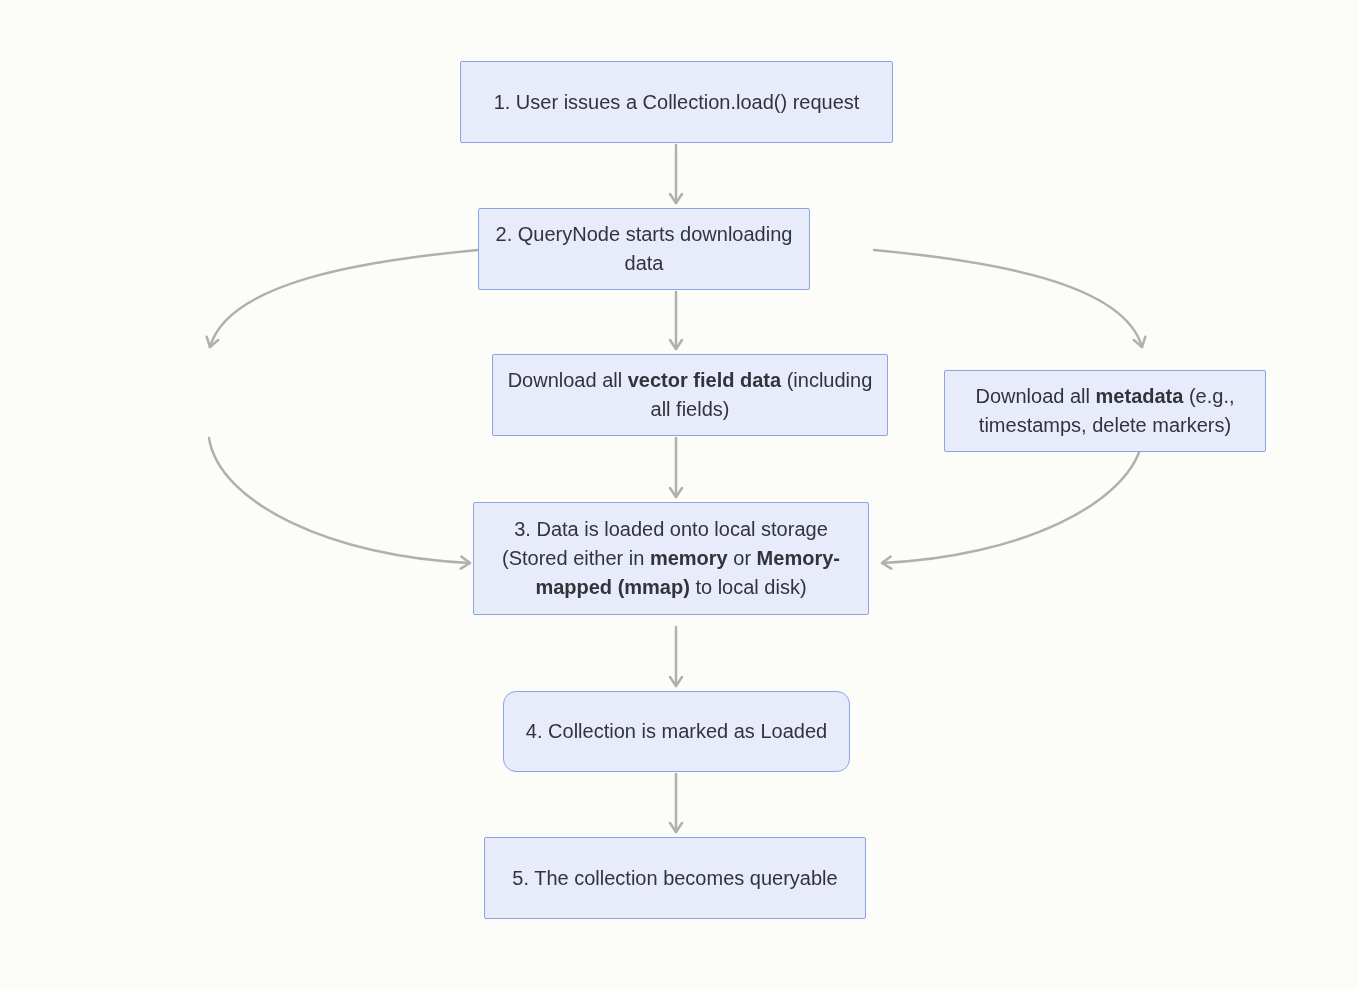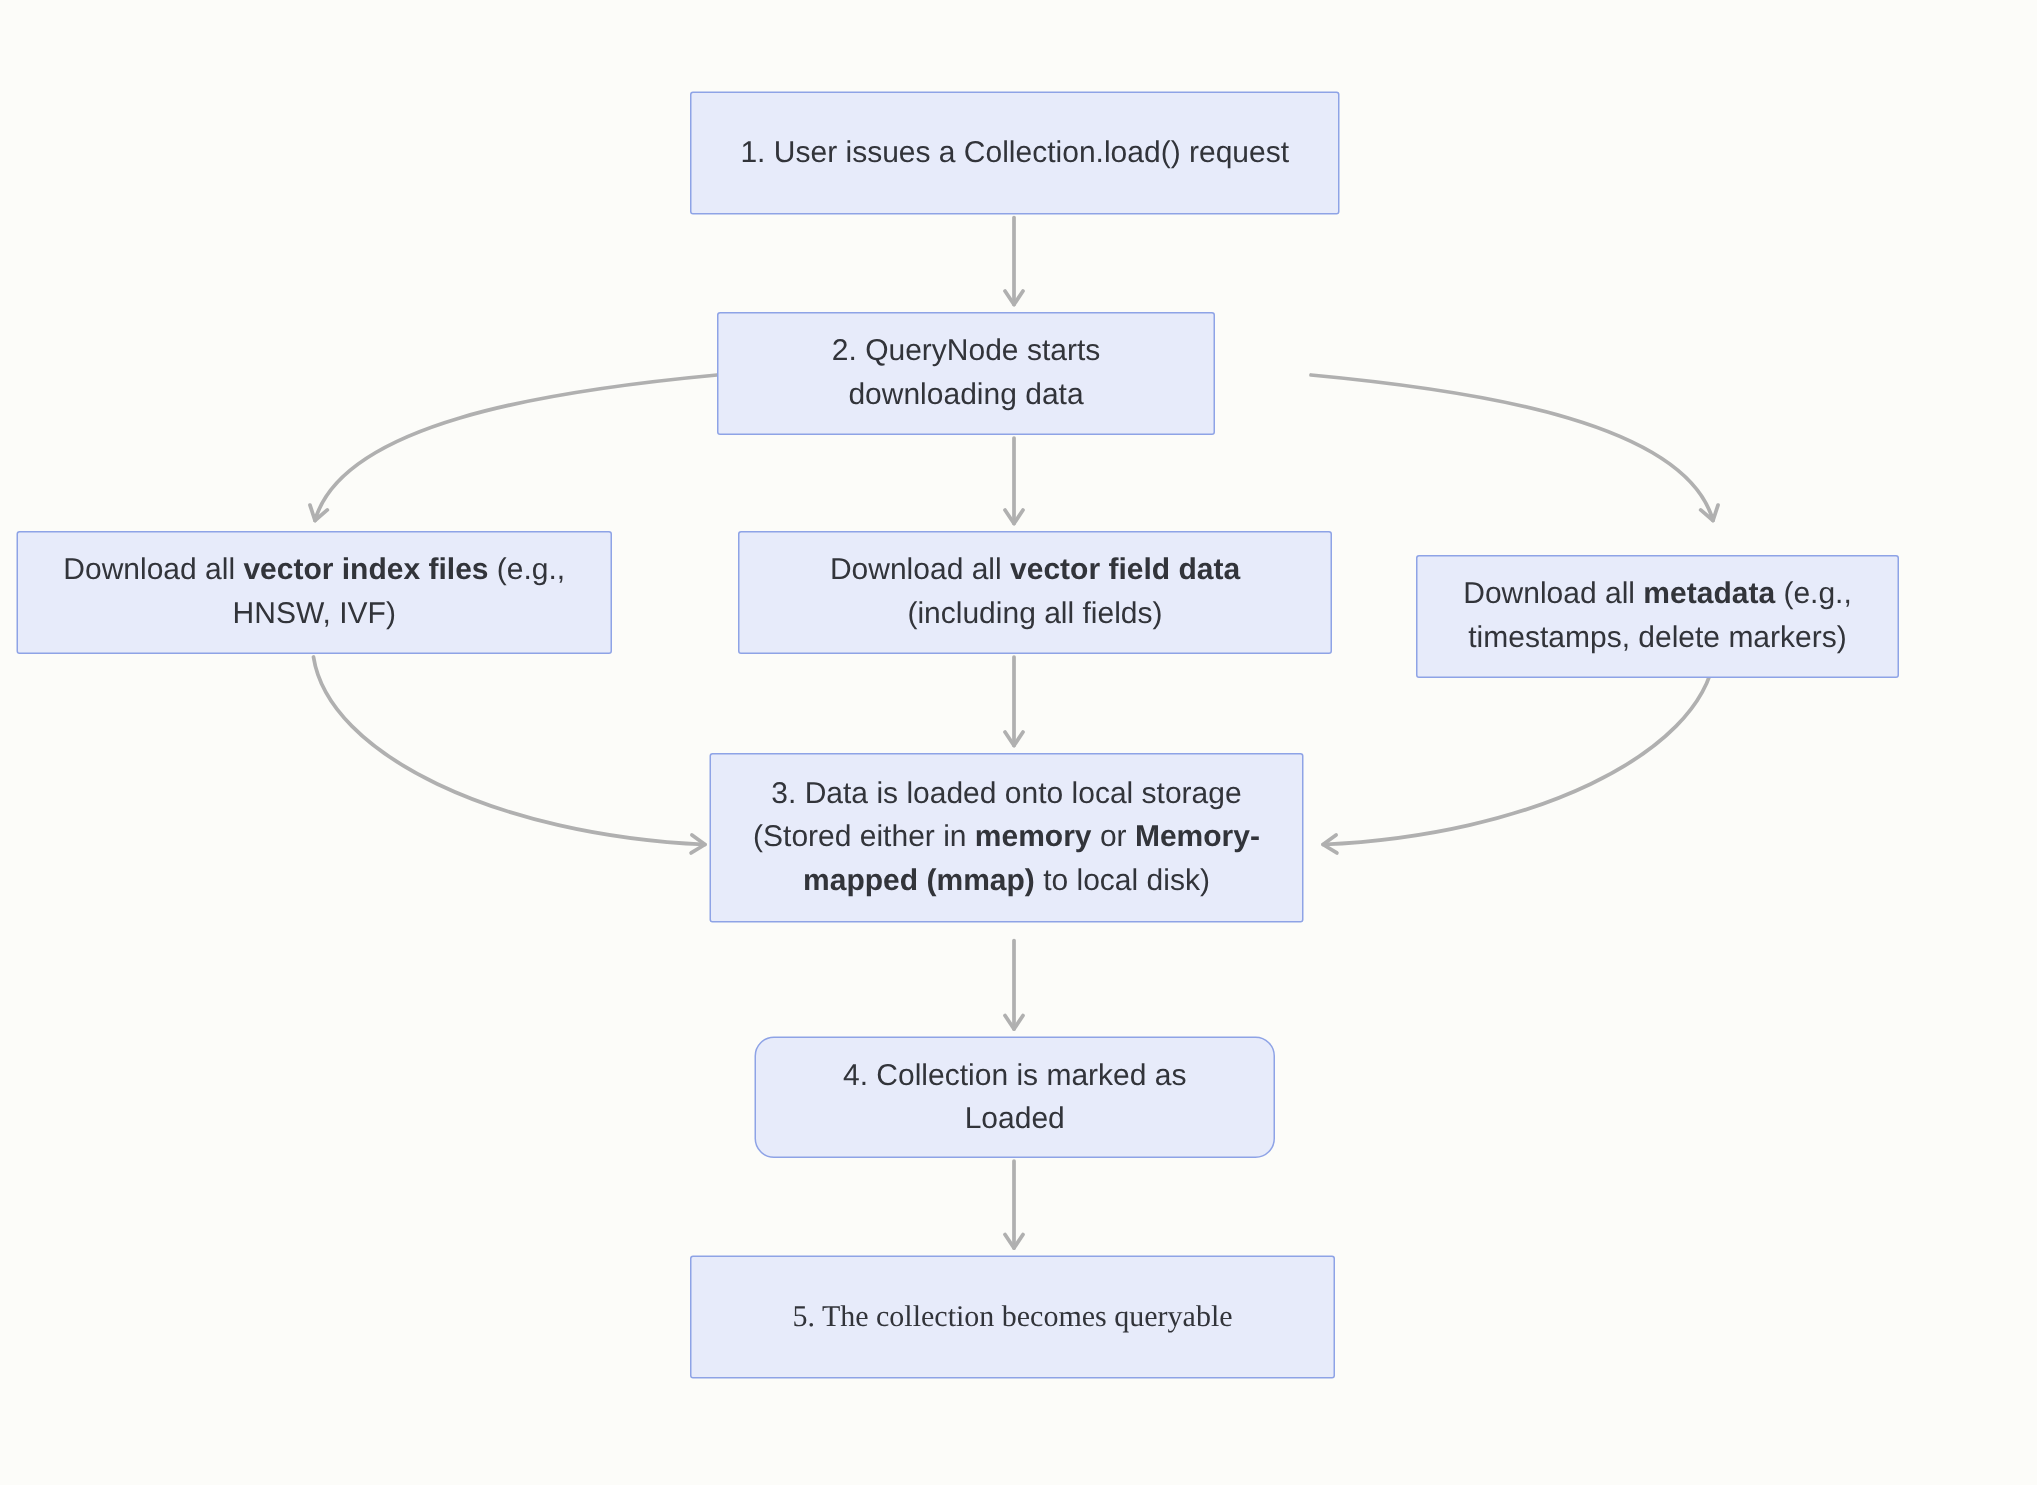--- a/index.html
+++ b/index.html
@@ -33,21 +33,21 @@
   }
   .node{
     position:absolute;
     background:var(--node-fill);
     border:1.5px solid var(--node-border);
     border-radius:2px;
     display:flex;
     align-items:center;
     justify-content:center;
     text-align:center;
-    padding:6px 27px;
+    padding:6px 12px;
   }
   .node-label{
     font-size:20px;
     line-height:29px;
     color:var(--text);
   }
   .node-label b{font-weight:700;}
 </style>
 </head>
 <body>
@@ -73,37 +73,34 @@
   </svg>
 
   <div class="node" style="left:460px; top:61px; width:433px; height:82px;">
     <span class="node-label"><span>1. User issues a Collection.load() request</span></span>
   </div>
 
   <div class="node" style="left:478px; top:208px; width:332px; height:82px;">
     <span class="node-label"><span>2. QueryNode starts downloading data</span></span>
   </div>
 
-  <div class="node" style="left:11px; top:354px; width:397px; height:82px;">
-    <span class="node-label"><span>Download all </span><b>vector index files</b><span> (e.g., HNSW, IVF)</span></span>
-  </div>
 
   <div class="node" style="left:492px; top:354px; width:396px; height:82px;">
     <span class="node-label"><span>Download all </span><b>vector field data</b><span> (including all fields)</span></span>
   </div>
 
   <div class="node" style="left:944px; top:370px; width:322px; height:82px;">
     <span class="node-label"><span>Download all </span><b>metadata</b><span> (e.g., timestamps, delete markers)</span></span>
   </div>
 
   <div class="node" style="left:473px; top:502px; width:396px; height:113px;text-align:center;">
     <span class="node-label"><span>3. Data is loaded onto local storage (Stored either in </span><b>memory</b><span> or </span><b>Memory-mapped (mmap)</b><span> to local disk)</span></span>
   </div>
 
   <div class="node" style="left:503px; top:691px; width:347px; height:81px;border-radius:13px;">
     <span class="node-label"><span>4. Collection is marked as Loaded</span></span>
   </div>
 
-  <div class="node" style="left:460px; top:837px; width:430px; height:82px;font-family:Liberation Serif, serif;">
+  <div class="node" style="left:484px; top:837px; width:382px; height:82px;">
     <span class="node-label"><span>5. The collection becomes queryable</span></span>
   </div>
 
 </div>
 
 </body></html>

